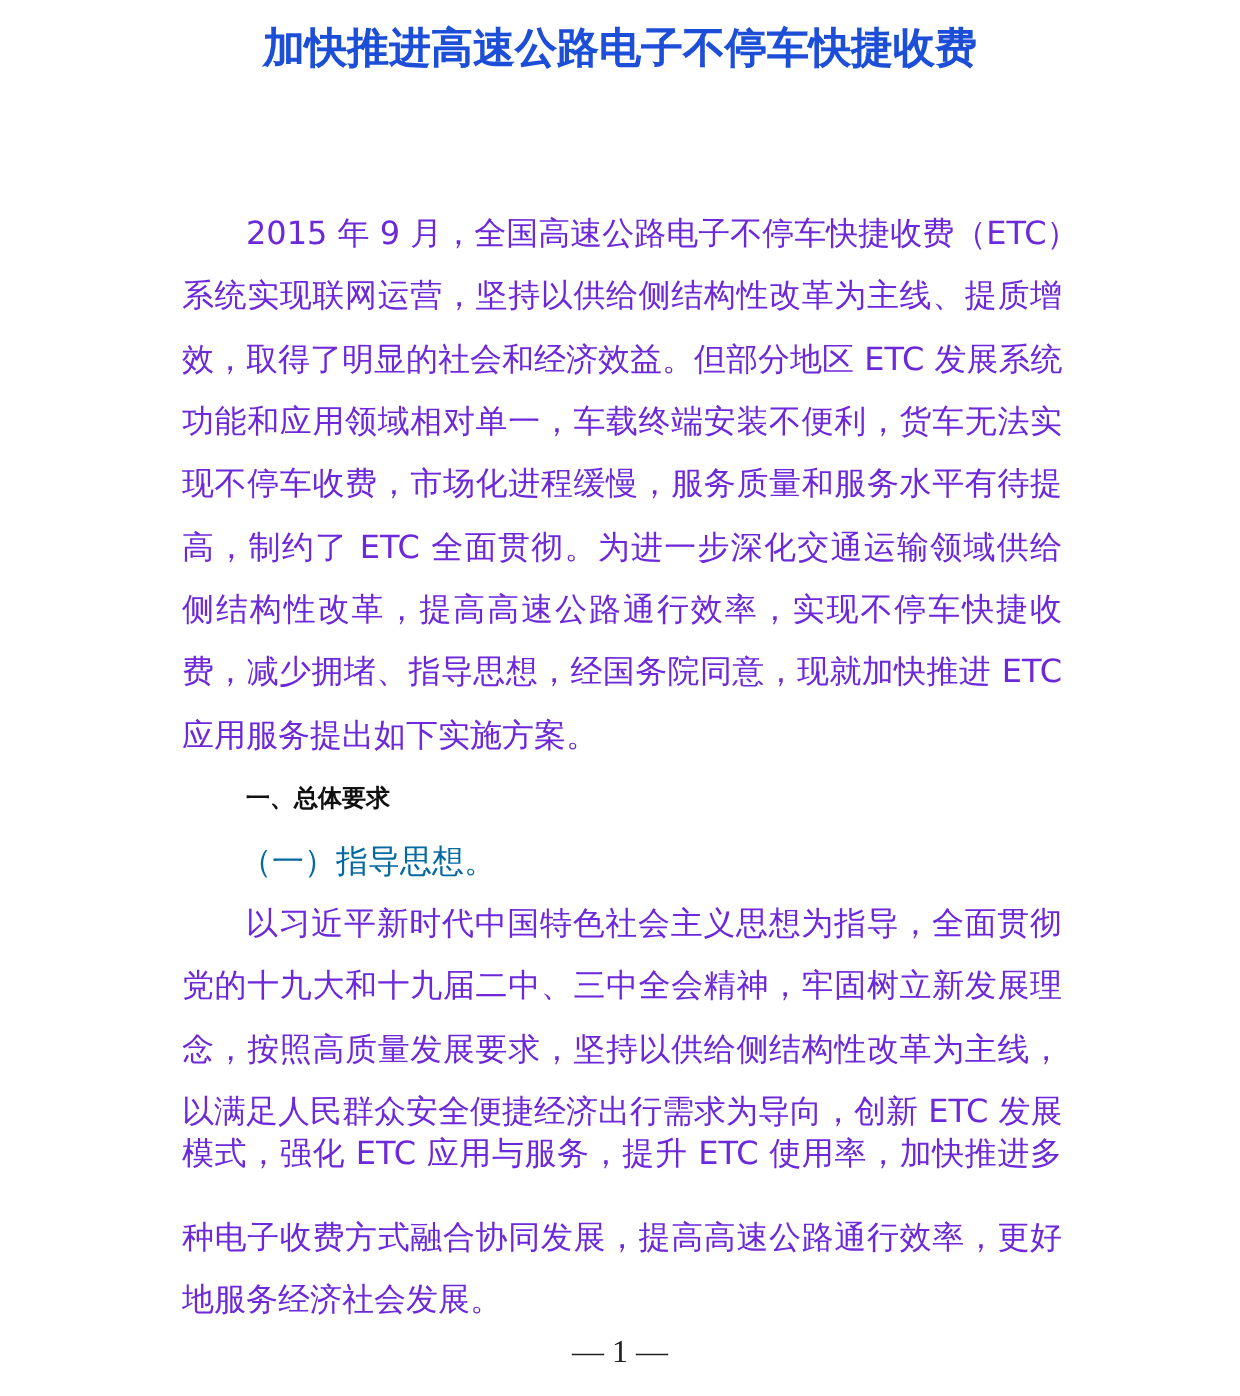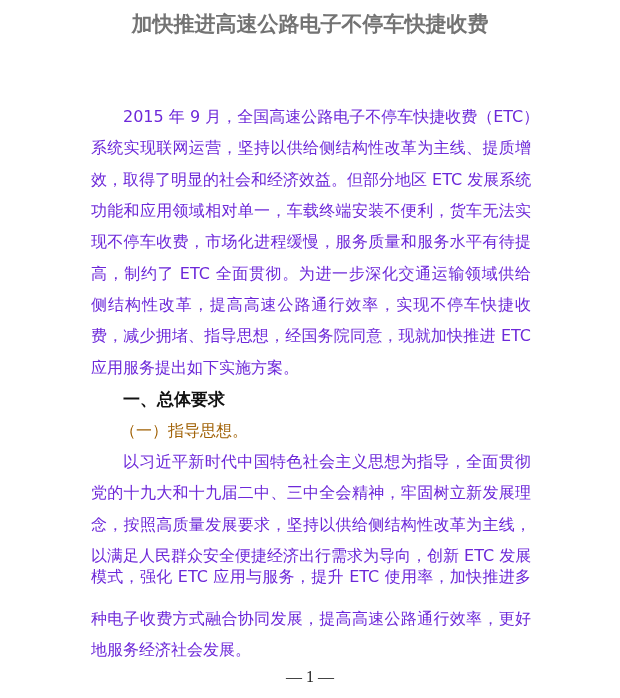--- a/index.html
+++ b/index.html
@@ -23,21 +23,21 @@
   }
   .title {
     position: absolute;
     left: 0;
     width: 620px;
     text-align: center;
     font-family: "DejaVu Serif", "Liberation Serif", serif;
     font-weight: bold;
     font-size: 21px;
     letter-spacing: 0px;
-    color: #737373;
+    color: #1d4ed8;
     white-space: nowrap;
   }
   .title.l1 { top: 10px; }
   .title.l2 { top: 40px; }
 
   .line {
     position: absolute;
     left: 91px;
     width: 440px;
     font-size: 16px;
@@ -46,34 +46,34 @@
     text-align: justify;
     text-align-last: justify;
     color: #6d28d9;
     font-family: "DejaVu Sans", "Liberation Sans", sans-serif;
   }
   .line.indent { left: 123px; width: 408px; }
   .line.last { text-align-last: left; }
   .heading {
     position: absolute;
     left: 123px;
-    font-size: 17px;
+    font-size: 12px;
     line-height: 20px;
     font-weight: bold;
     font-family: "DejaVu Sans", "Liberation Sans", sans-serif;
     color: #111;
     white-space: nowrap;
   }
   .subheading {
     position: absolute;
     left: 120px;
     font-size: 16px;
     line-height: 20px;
     font-family: "DejaVu Serif", "Liberation Serif", serif;
-    color: #a16207;
+    color: #0369a1;
     white-space: nowrap;
   }
   .page-number {
     position: absolute;
     left: 0;
     width: 620px;
     top: 667px;
     text-align: center;
     font-size: 16px;
     line-height: 20px;

